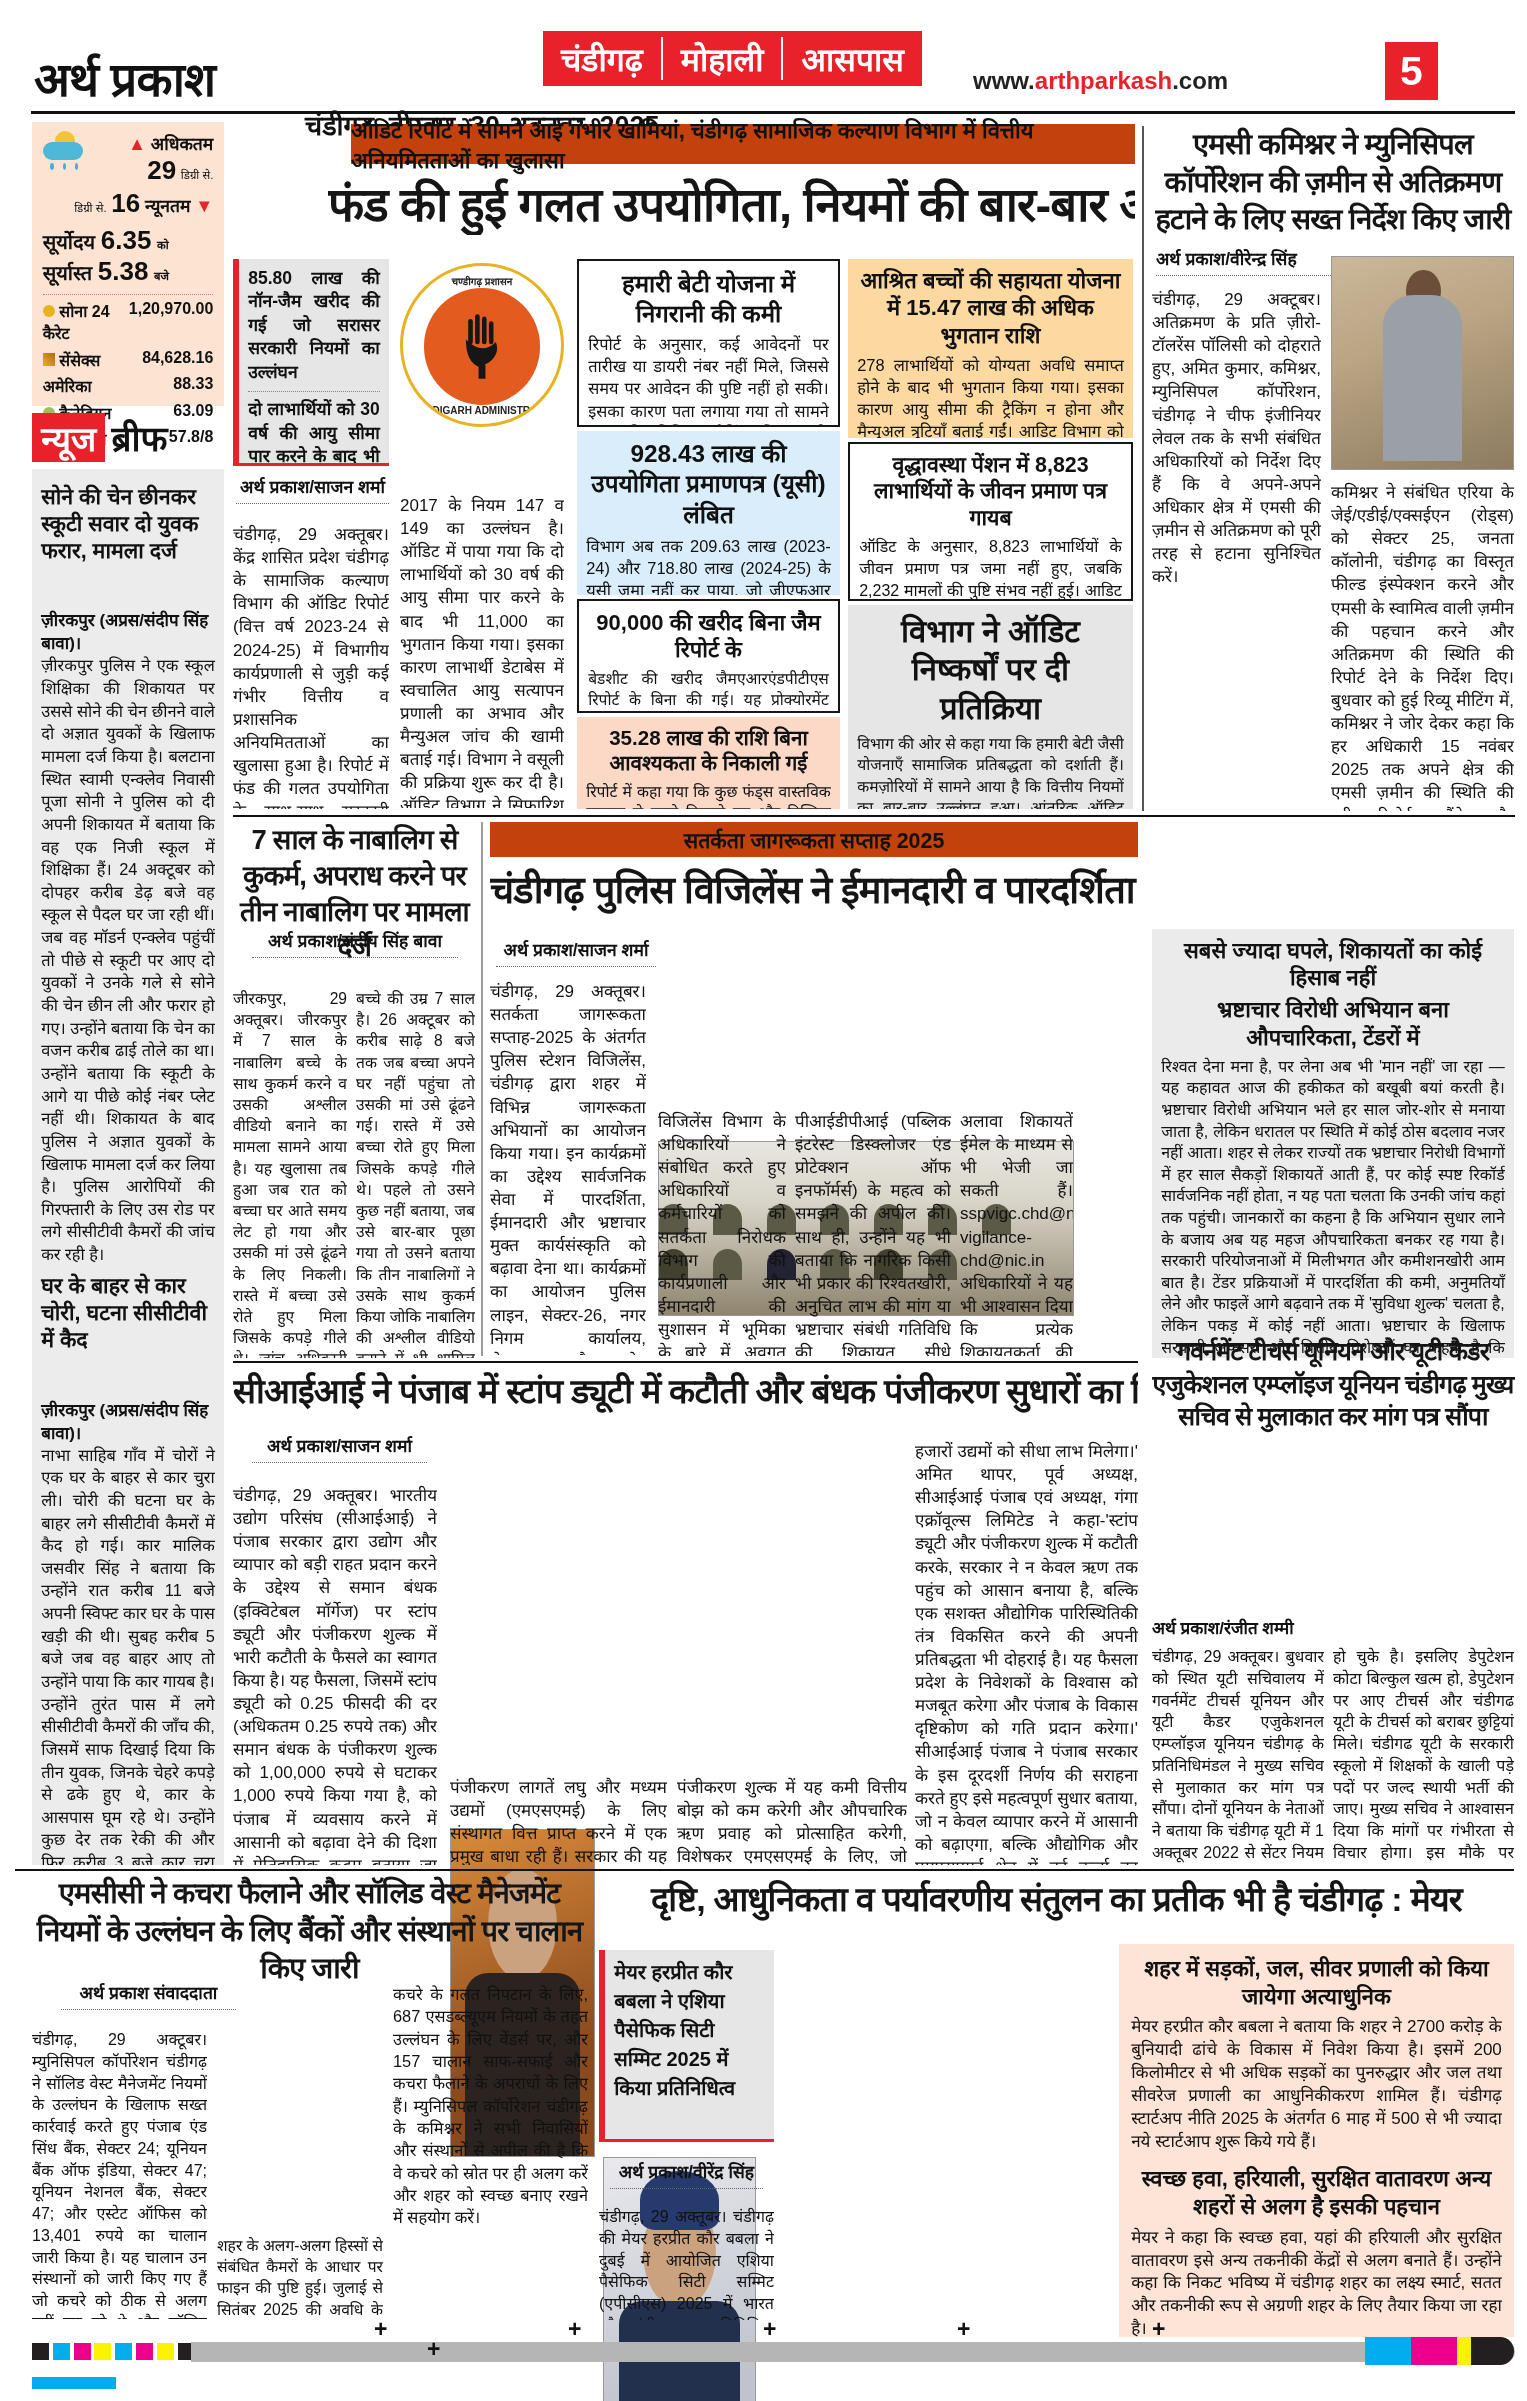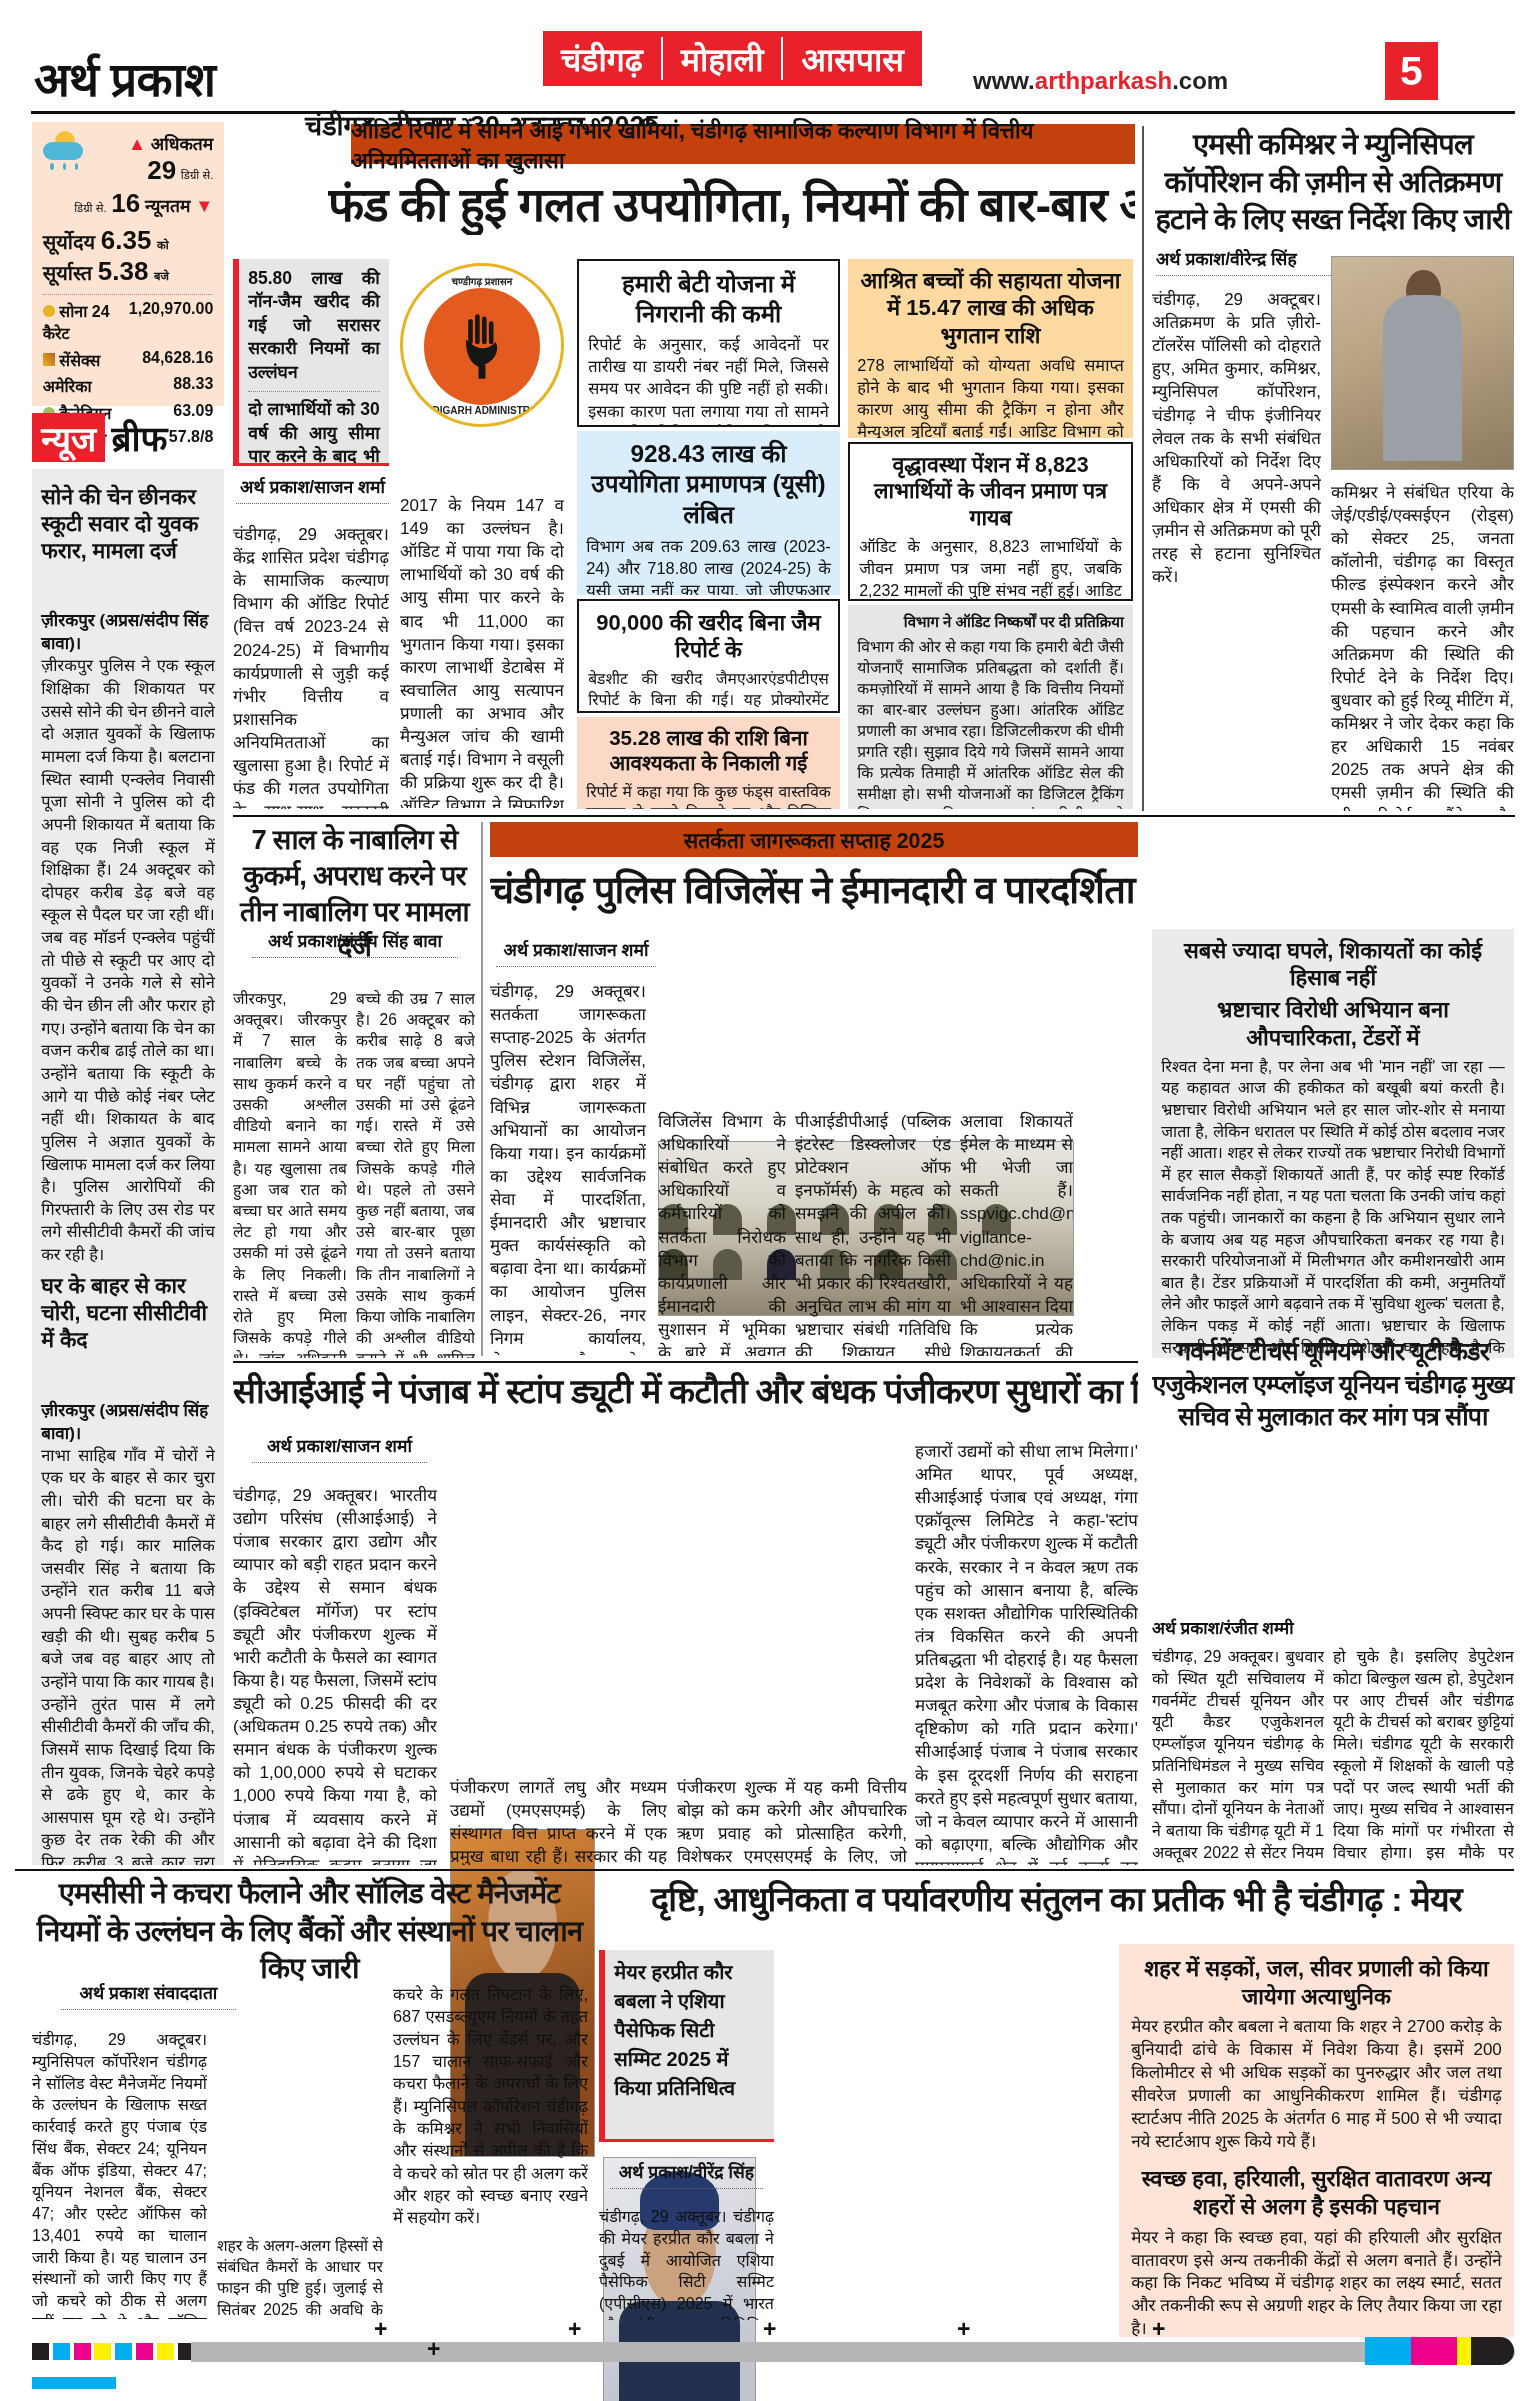--- a/index.html
+++ b/index.html
@@ -216,21 +216,21 @@
 
   <div class="abs box box-orange" style="left:848px;top:259px;width:285px;height:179px;">
     <div class="btitle" style="font-size:22px;">आश्रित बच्चों की सहायता योजना में 15.47 लाख की अधिक भुगतान राशि</div>
     <div class="bbody">278 लाभार्थियों को योग्यता अवधि समाप्त होने के बाद भी भुगतान किया गया। इसका कारण आयु सीमा की ट्रैकिंग न होना और मैन्युअल त्रुटियाँ बताई गईं। आडिट विभाग को विभागीय प्रतिक्रिया दी गई कि एनआईसी नया सॉफ्टवेयर विकसित कर रहा है, वसूली प्रक्रिया जारी है।</div>
   </div>
   <div class="abs box box-outline" style="left:848px;top:442px;width:285px;height:159px;">
     <div class="btitle" style="font-size:21.4px;">वृद्धावस्था पेंशन में 8,823 लाभार्थियों के जीवन प्रमाण पत्र गायब</div>
     <div class="bbody" style="font-size:16px;">ऑडिट के अनुसार, 8,823 लाभार्थियों के जीवन प्रमाण पत्र जमा नहीं हुए, जबकि 2,232 मामलों की पुष्टि संभव नहीं हुई। आडिट ने आशंका जताई कि इसमें मृत व्यक्ति को भुगतान होने की संभावना है। आडिट की ओर से सिफारिश की गई कि बायोमेट्रिक डिजिटल लाइफ सर्टिफिकेट सिस्टम लागू किया जाए।</div>
   </div>
   <div class="abs box box-gray" style="left:848px;top:605px;width:285px;height:204px;">
-    <div class="btitle" style="font-size:15px;text-align:right;">विभाग ने ऑडिट निष्कर्षों पर दी प्रतिक्रिया</div>
+    <div class="btitle" style="font-size:31px;">विभाग ने ऑडिट निष्कर्षों पर दी प्रतिक्रिया</div>
     <div class="bbody" style="font-size:15.6px;">विभाग की ओर से कहा गया कि हमारी बेटी जैसी योजनाएँ सामाजिक प्रतिबद्धता को दर्शाती हैं। कमज़ोरियों में सामने आया है कि वित्तीय नियमों का बार-बार उल्लंघन हुआ। आंतरिक ऑडिट प्रणाली का अभाव रहा। डिजिटलीकरण की धीमी प्रगति रही। सुझाव दिये गये जिसमें सामने आया कि प्रत्येक तिमाही में आंतरिक ऑडिट सेल की समीक्षा हो। सभी योजनाओं का डिजिटल ट्रैकिंग सिस्टम लागू किया जाए। फंड रिलीज को अनुपालन शर्तों (यूसीस, जीवन प्रमाण पत्र आदि) से जोड़ा जाए। जीएफआर, जैम, योजना प्रबंधन पर वार्षिक प्रशिक्षण आयोजित किया जाए।</div>
   </div>
 
   <div class="rule-v" style="left:1142px;top:126px;width:1.5px;height:685px;"></div>
 
   <div class="abs headline center" style="left:1152px;top:126px;width:362px;font-size:29px;line-height:1.3;">एमसी कमिश्नर ने म्युनिसिपल कॉर्पोरेशन की ज़मीन से अतिक्रमण हटाने के लिए सख्त निर्देश किए जारी</div>
   <div class="abs byline dotted-rule" style="left:1156px;top:246px;width:191px;text-align:left;">अर्थ प्रकाश/वीरेन्द्र सिंह</div>
   <div class="abs photo ph-commissioner" style="left:1331px;top:256px;width:183px;height:214px;">
     <div class="head"></div>
       <div class="fig"></div>

